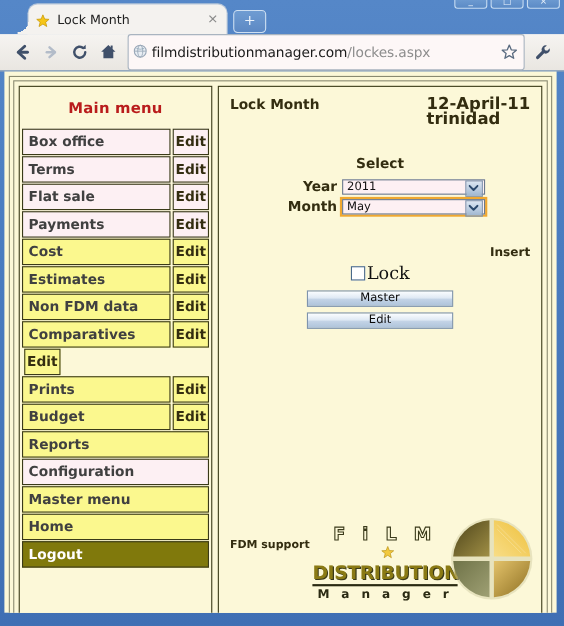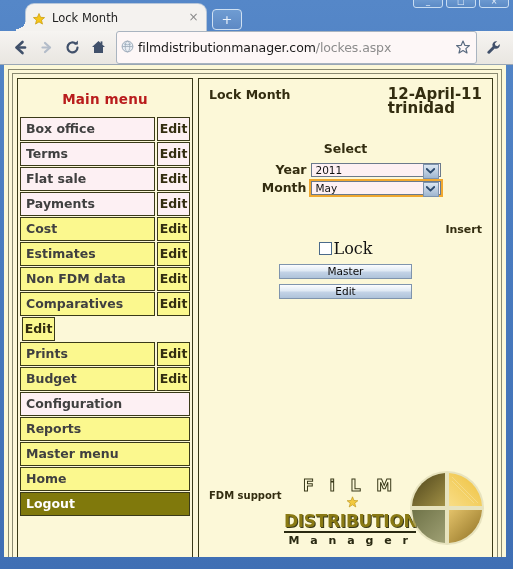--- a/index.html
+++ b/index.html
@@ -314,24 +314,24 @@
           </div>
           <div class="menu-row">
             <div class="menu-label yellow">Prints</div>
             <div class="menu-edit yellow">Edit</div>
           </div>
           <div class="menu-row">
             <div class="menu-label yellow">Budget</div>
             <div class="menu-edit yellow">Edit</div>
           </div>
           <div class="menu-row">
+            <div class="menu-label yellow">Reports</div>
+          </div>
+          <div class="menu-row">
             <div class="menu-label">Configuration</div>
-          </div>
-          <div class="menu-row">
-            <div class="menu-label yellow">Reports</div>
           </div>
           <div class="menu-row">
             <div class="menu-label yellow">Master menu</div>
           </div>
           <div class="menu-row">
             <div class="menu-label yellow">Home</div>
           </div>
           <div class="menu-row">
             <div class="menu-label logout">Logout</div>
           </div>

